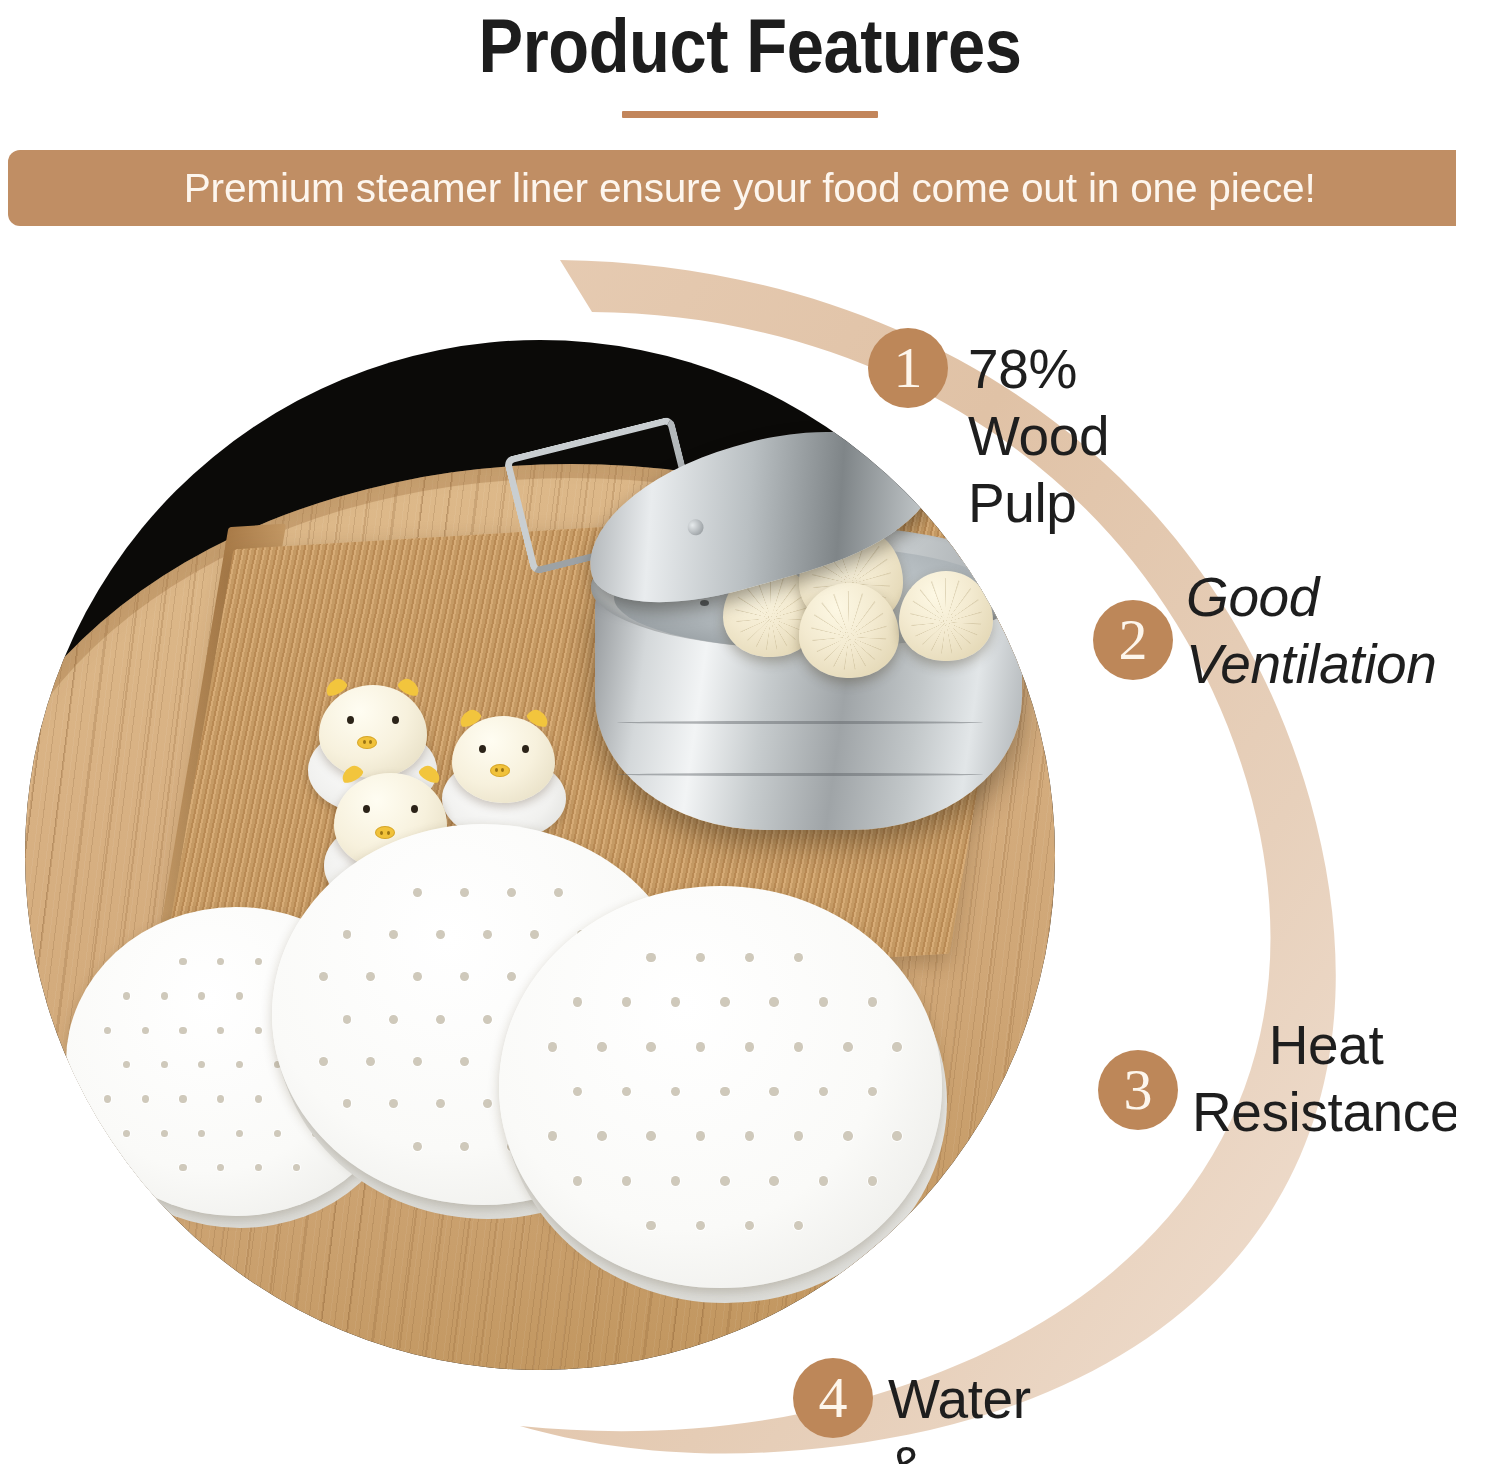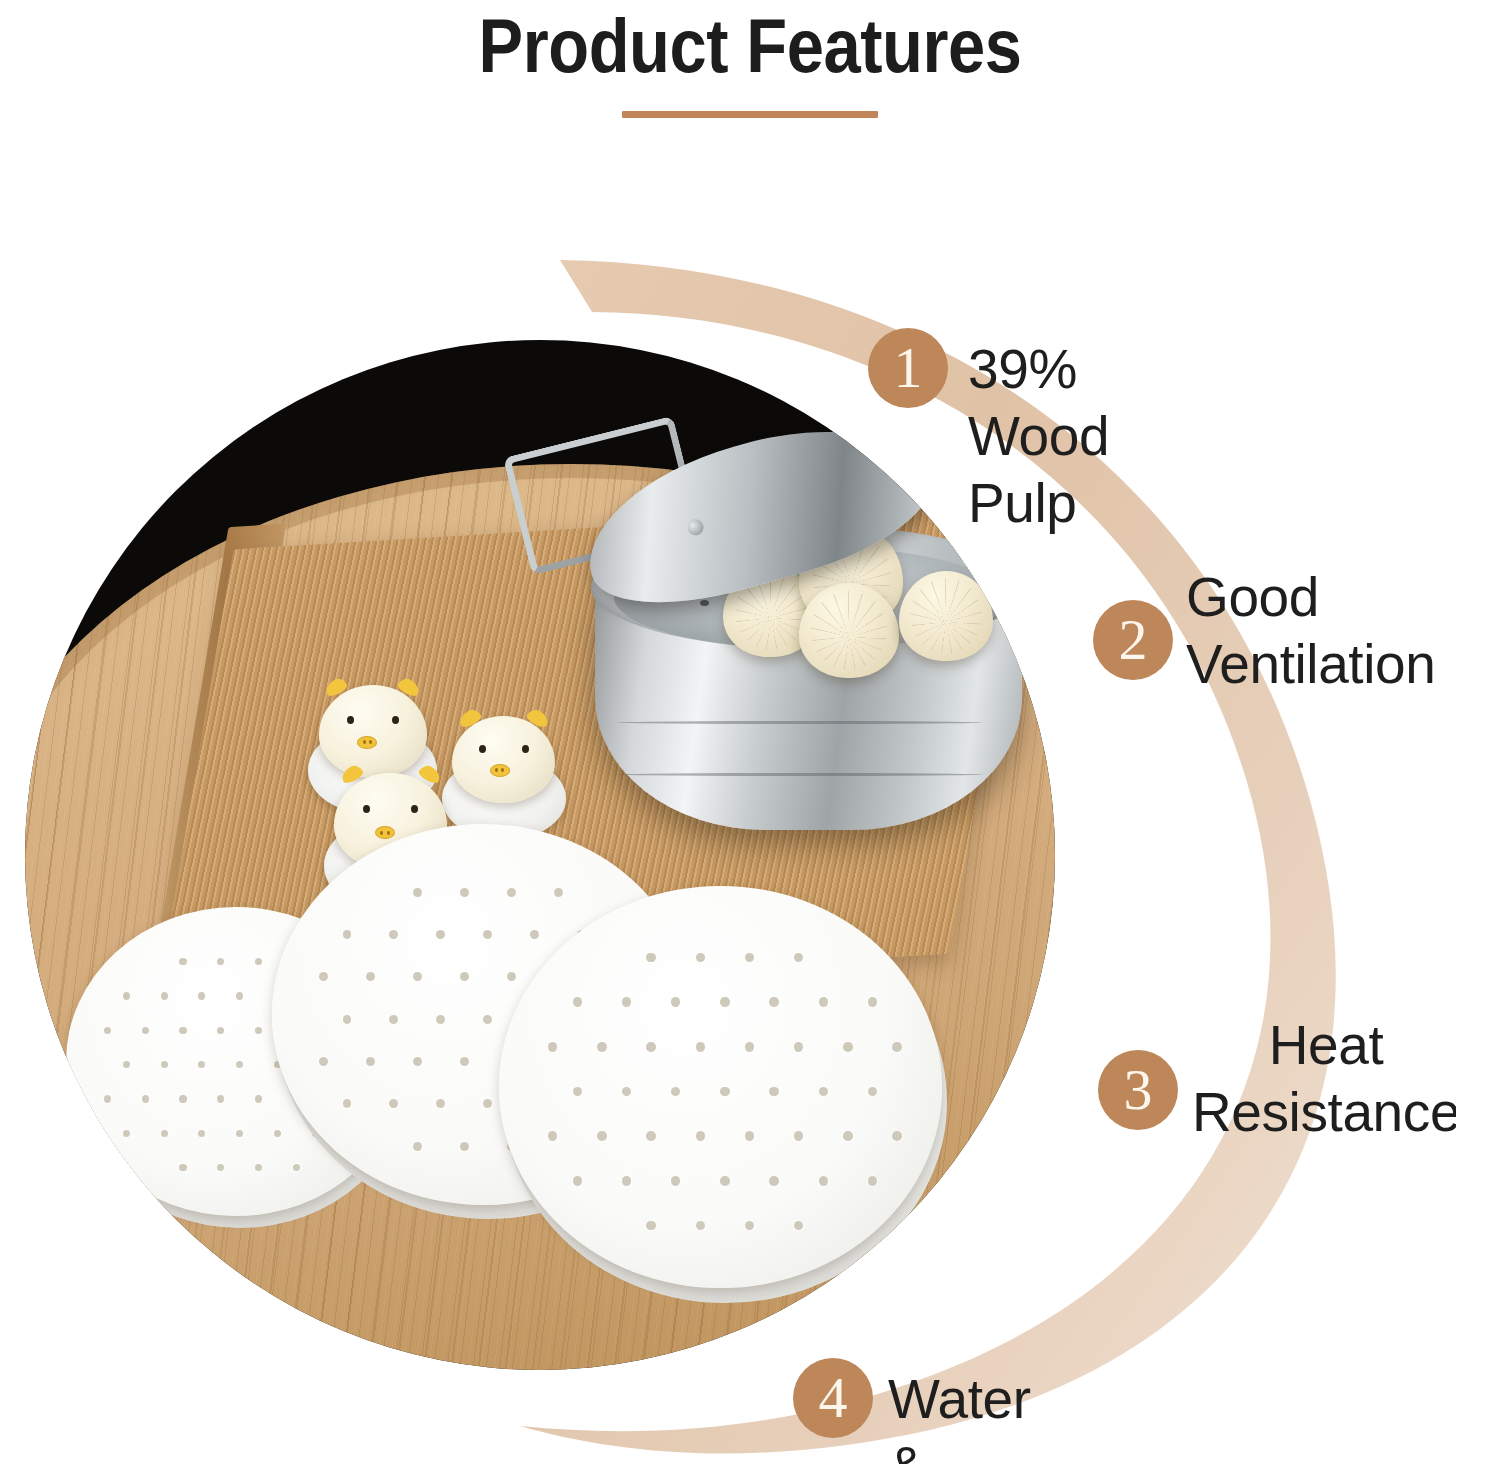--- a/index.html
+++ b/index.html
@@ -336,20 +336,23 @@
 </style>
 </head>
 <body>
 
 <div id="page">
 
   <div id="page-title">Product Features</div>
 
   <div id="title-divider"></div>
 
+  <div id="subtitle-banner">
+    <span id="subtitle-banner-text">Premium steamer liner ensure your food come out in one piece!</span>
+  </div>
 
   <div id="stage">
 
     <svg id="arc-svg" viewBox="0 0 1500 1224">
       <defs>
         <linearGradient id="arcGrad" x1="0" y1="0" x2="1" y2="1">
           <stop offset="0%" stop-color="#e6cbb2"></stop>
           <stop offset="35%" stop-color="#e0c2a6"></stop>
           <stop offset="70%" stop-color="#e7d0bb"></stop>
           <stop offset="100%" stop-color="#f1e0d2"></stop>
@@ -575,26 +578,26 @@
             <div class="liner-hole" style="left: 33.3333%; top: 83.3333%; width: 2.1%; height: 2.4%;"></div>
             <div class="liner-hole" style="left: 44.4444%; top: 83.3333%; width: 2.1%; height: 2.4%;"></div>
             <div class="liner-hole" style="left: 55.5556%; top: 83.3333%; width: 2.1%; height: 2.4%;"></div>
             <div class="liner-hole" style="left: 66.6667%; top: 83.3333%; width: 2.1%; height: 2.4%;"></div>
           </div>
       </div>
     </div>
 
     <div class="feature">
       <div class="badge" style="left:868px; top:88px; width:80px; height:80px; font-size:58px;">1</div>
-      <div class="feature-label" style="left:968px; top:96px;">39% Wood Pulp</div>
+      <div class="feature-label" style="left:968px; top:96px;">78% Wood Pulp</div>
     </div>
 
     <div class="feature">
       <div class="badge" style="left:1093px; top:360px; width:80px; height:80px; font-size:58px;">2</div>
-      <div class="feature-label" style="left:1186px; top:324px;">Good
+      <div class="feature-label" style="left:1186px; top:324px;font-style:italic;">Good
 Ventilation</div>
     </div>
 
     <div class="feature">
       <div class="badge" style="left:1098px; top:810px; width:80px; height:80px; font-size:58px;">3</div>
       <div class="feature-label" style="left:1192px; top:772px;text-align:center;">Heat
 Resistance</div>
     </div>
 
     <div class="feature">

